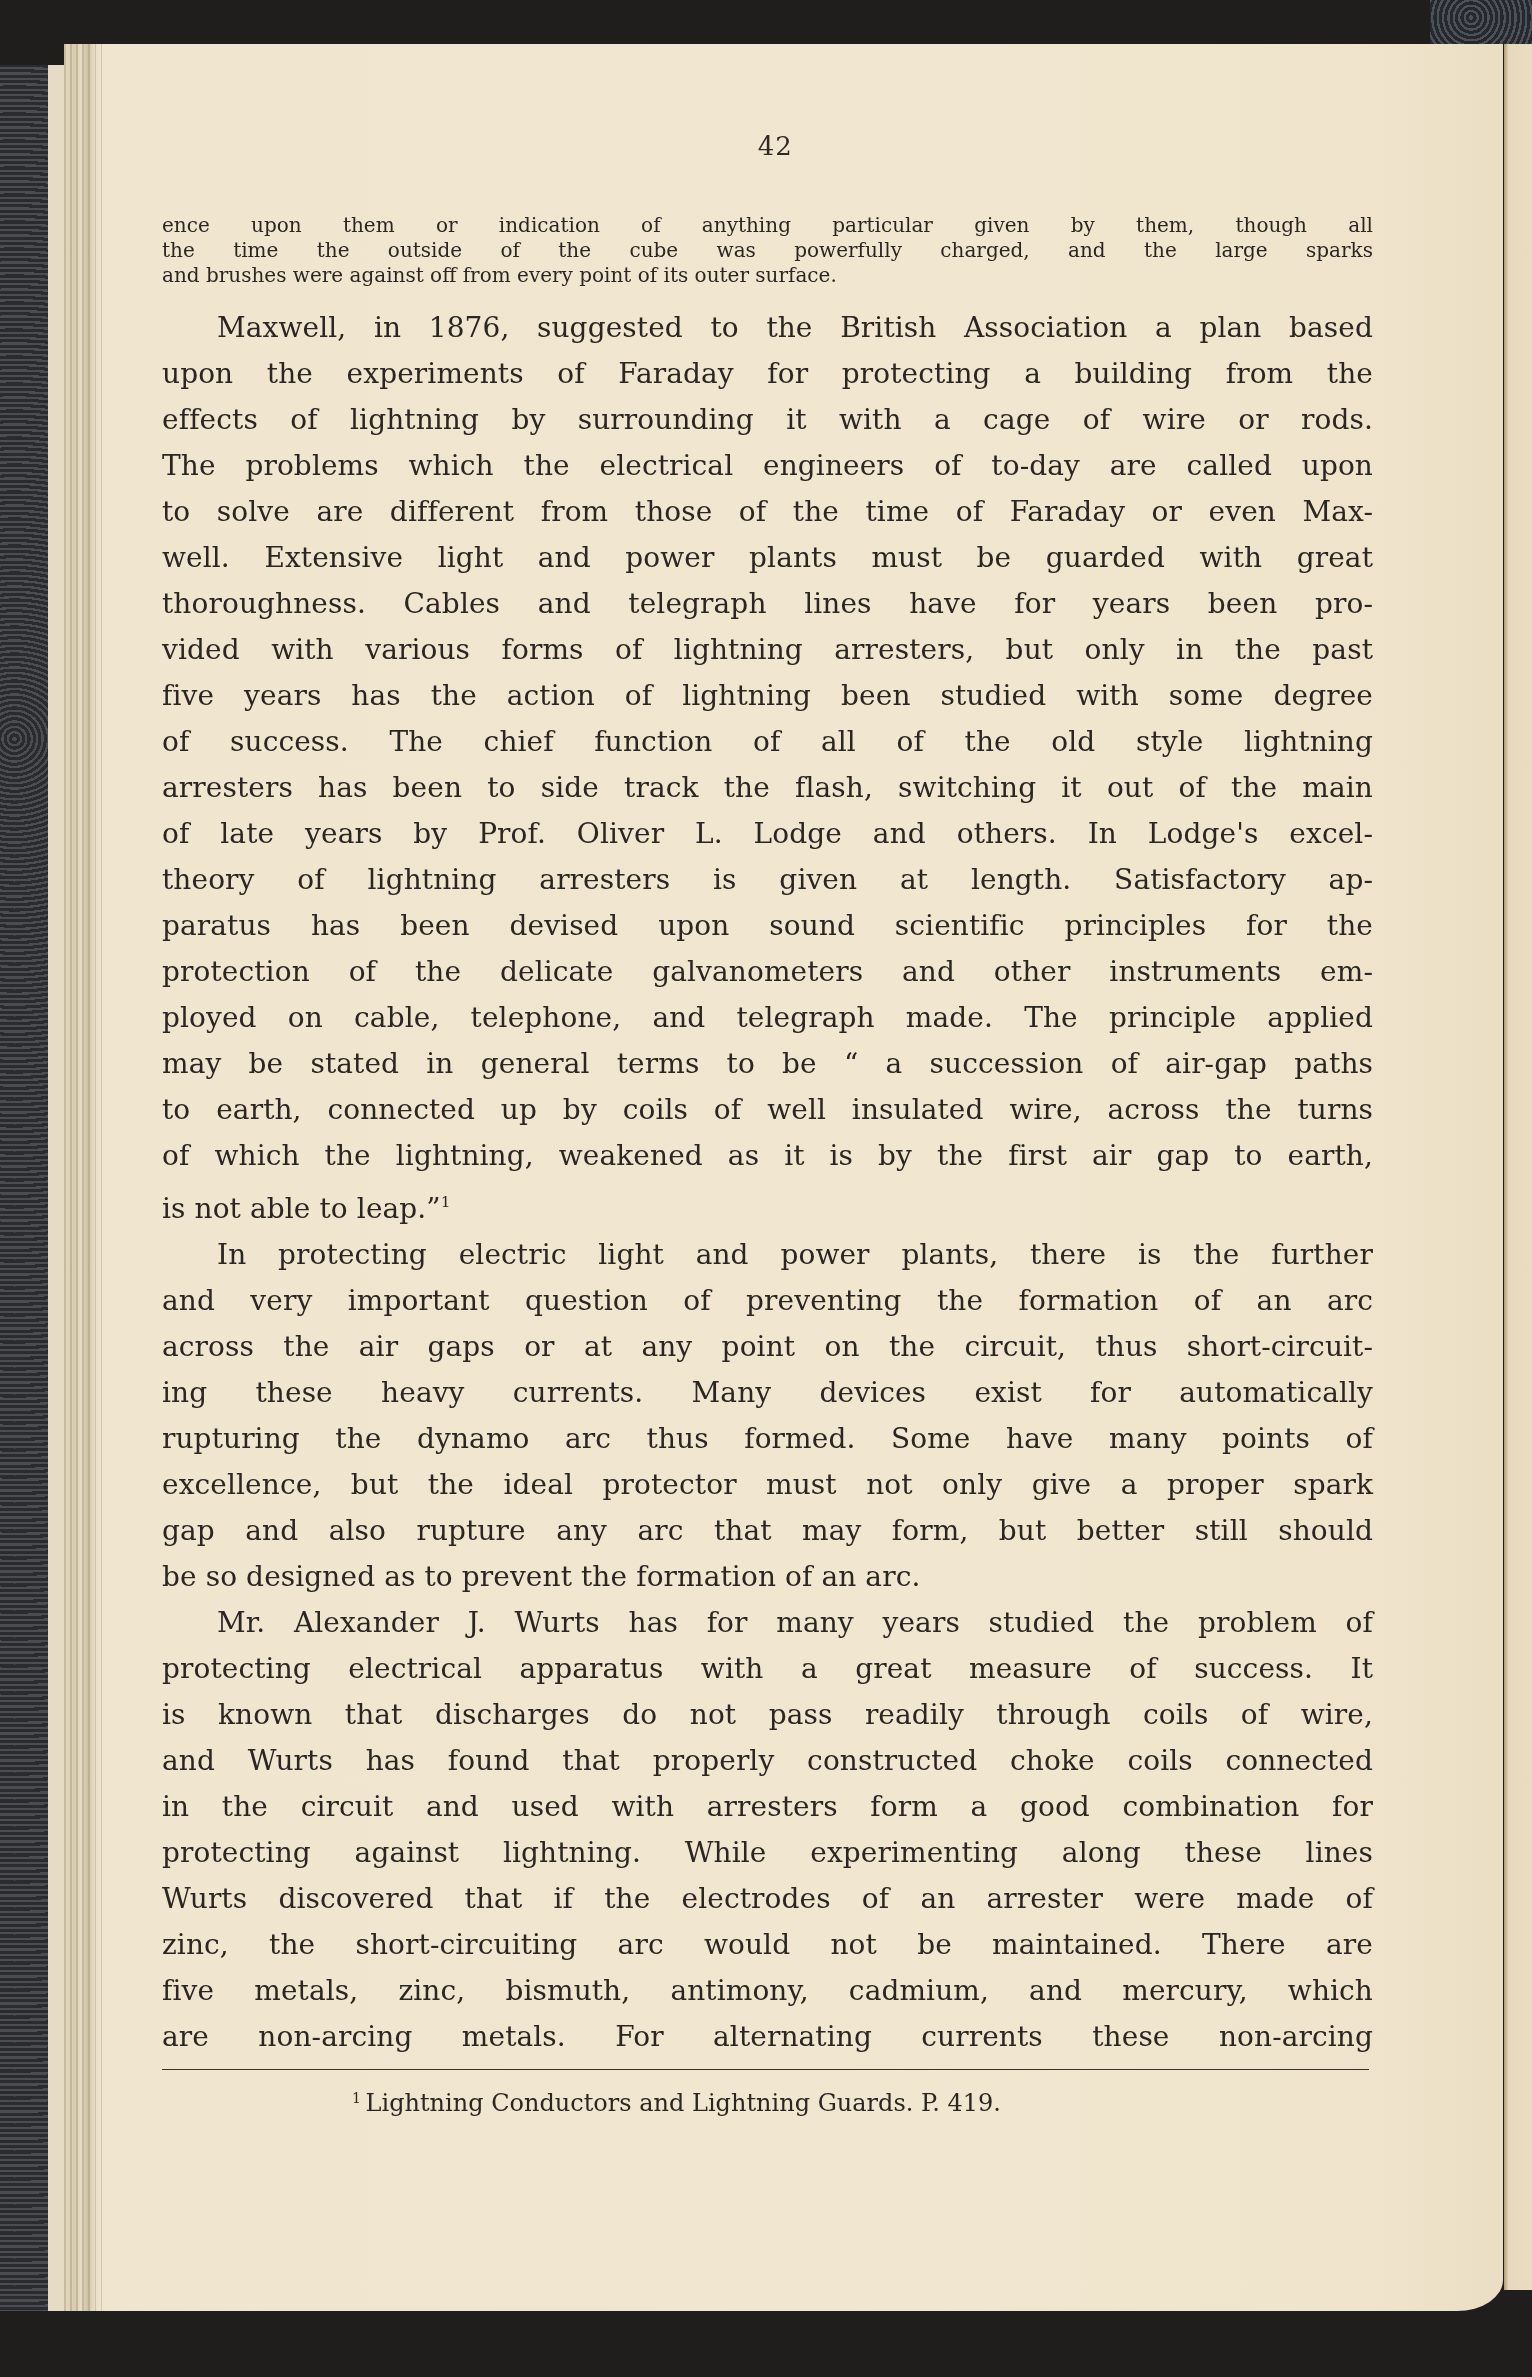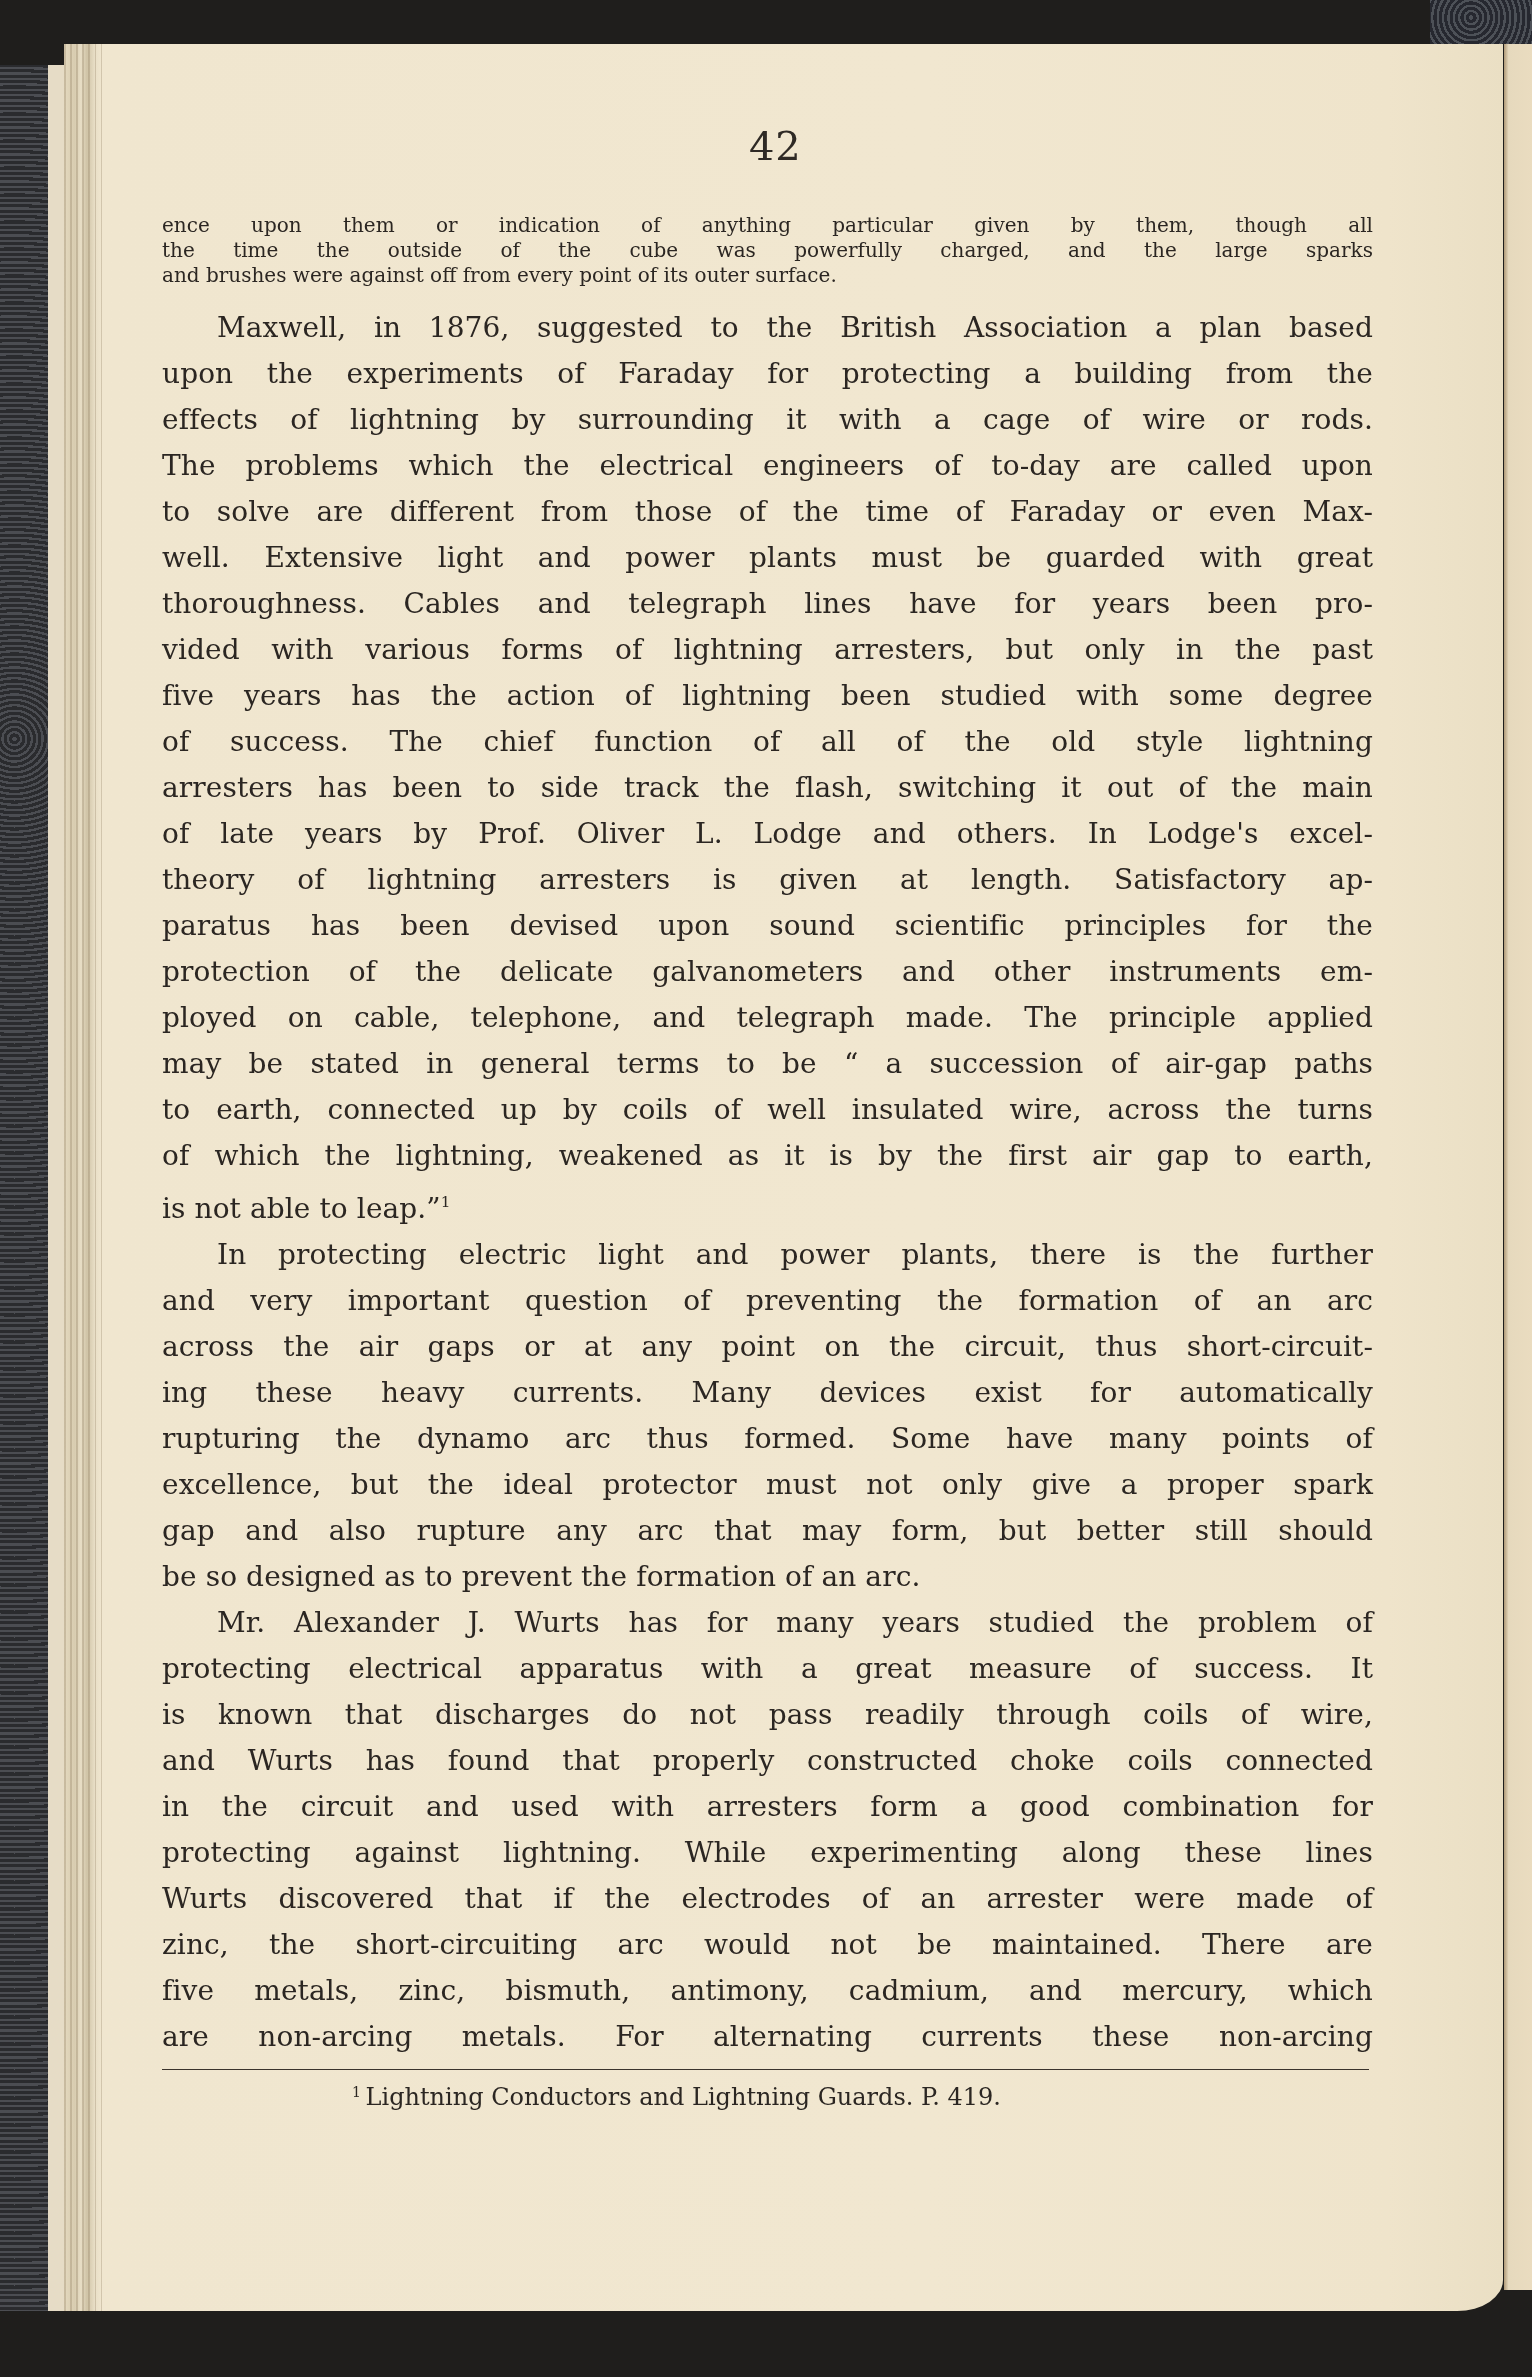--- a/index.html
+++ b/index.html
@@ -32,37 +32,37 @@
   }
   .next-page {
     position: absolute; left: 1504px; top: 44px; width: 29px; height: 2246px;
     background: linear-gradient(90deg, #b09a78 0px, #e6d9bd 4.6px, #eadcc0 100%);
   }
   .content {
     position: absolute; left: 162px; top: 123px; width: 1211px;
     color: #2b2622;
   }
   .page-number {
-    text-align: center; font-size: 40px; line-height: 46px;
+    text-align: center; font-size: 26px; line-height: 46px;
     margin-left: 15.3px; letter-spacing: 0.8px; color: #2f2a25;
   }
   .lead-block {
     margin-top: 44px; font-size: 20px; line-height: 25px;
     text-align: justify; text-align-last: left;
   }
   .lead-block .line, .para .line { display: block; text-align: justify; text-align-last: justify; white-space: nowrap; }
   .lead-block .line.last, .para .line.last { text-align-last: left; }
   .body-text { margin-top: 17px; font-size: 28px; }
   .para .line { line-height: 46px; letter-spacing: 0.1px; }
   .para .line.indent { padding-left: 55px; }
   .rule {
     margin-top: 9.2px; height: 1.5px; background: #3a332c; width: 1207px;
   }
   .footnote {
-    margin-top: 3px; font-size: 24px; line-height: 38px; padding-left: 190px;
+    margin-top: 14px; font-size: 24px; line-height: 28px; padding-left: 190px;
   }
   .footnote sup { font-size: 14px; vertical-align: 7.7px; margin-right: 4.6px; }
   .sup { font-size: 15.3px; vertical-align: 10.7px; }
 </style>
 </head>
 <body>
 
 <div class="cover-left"></div>
 <div class="cover-right-top"></div>
 <div class="page-stack-left"></div>

